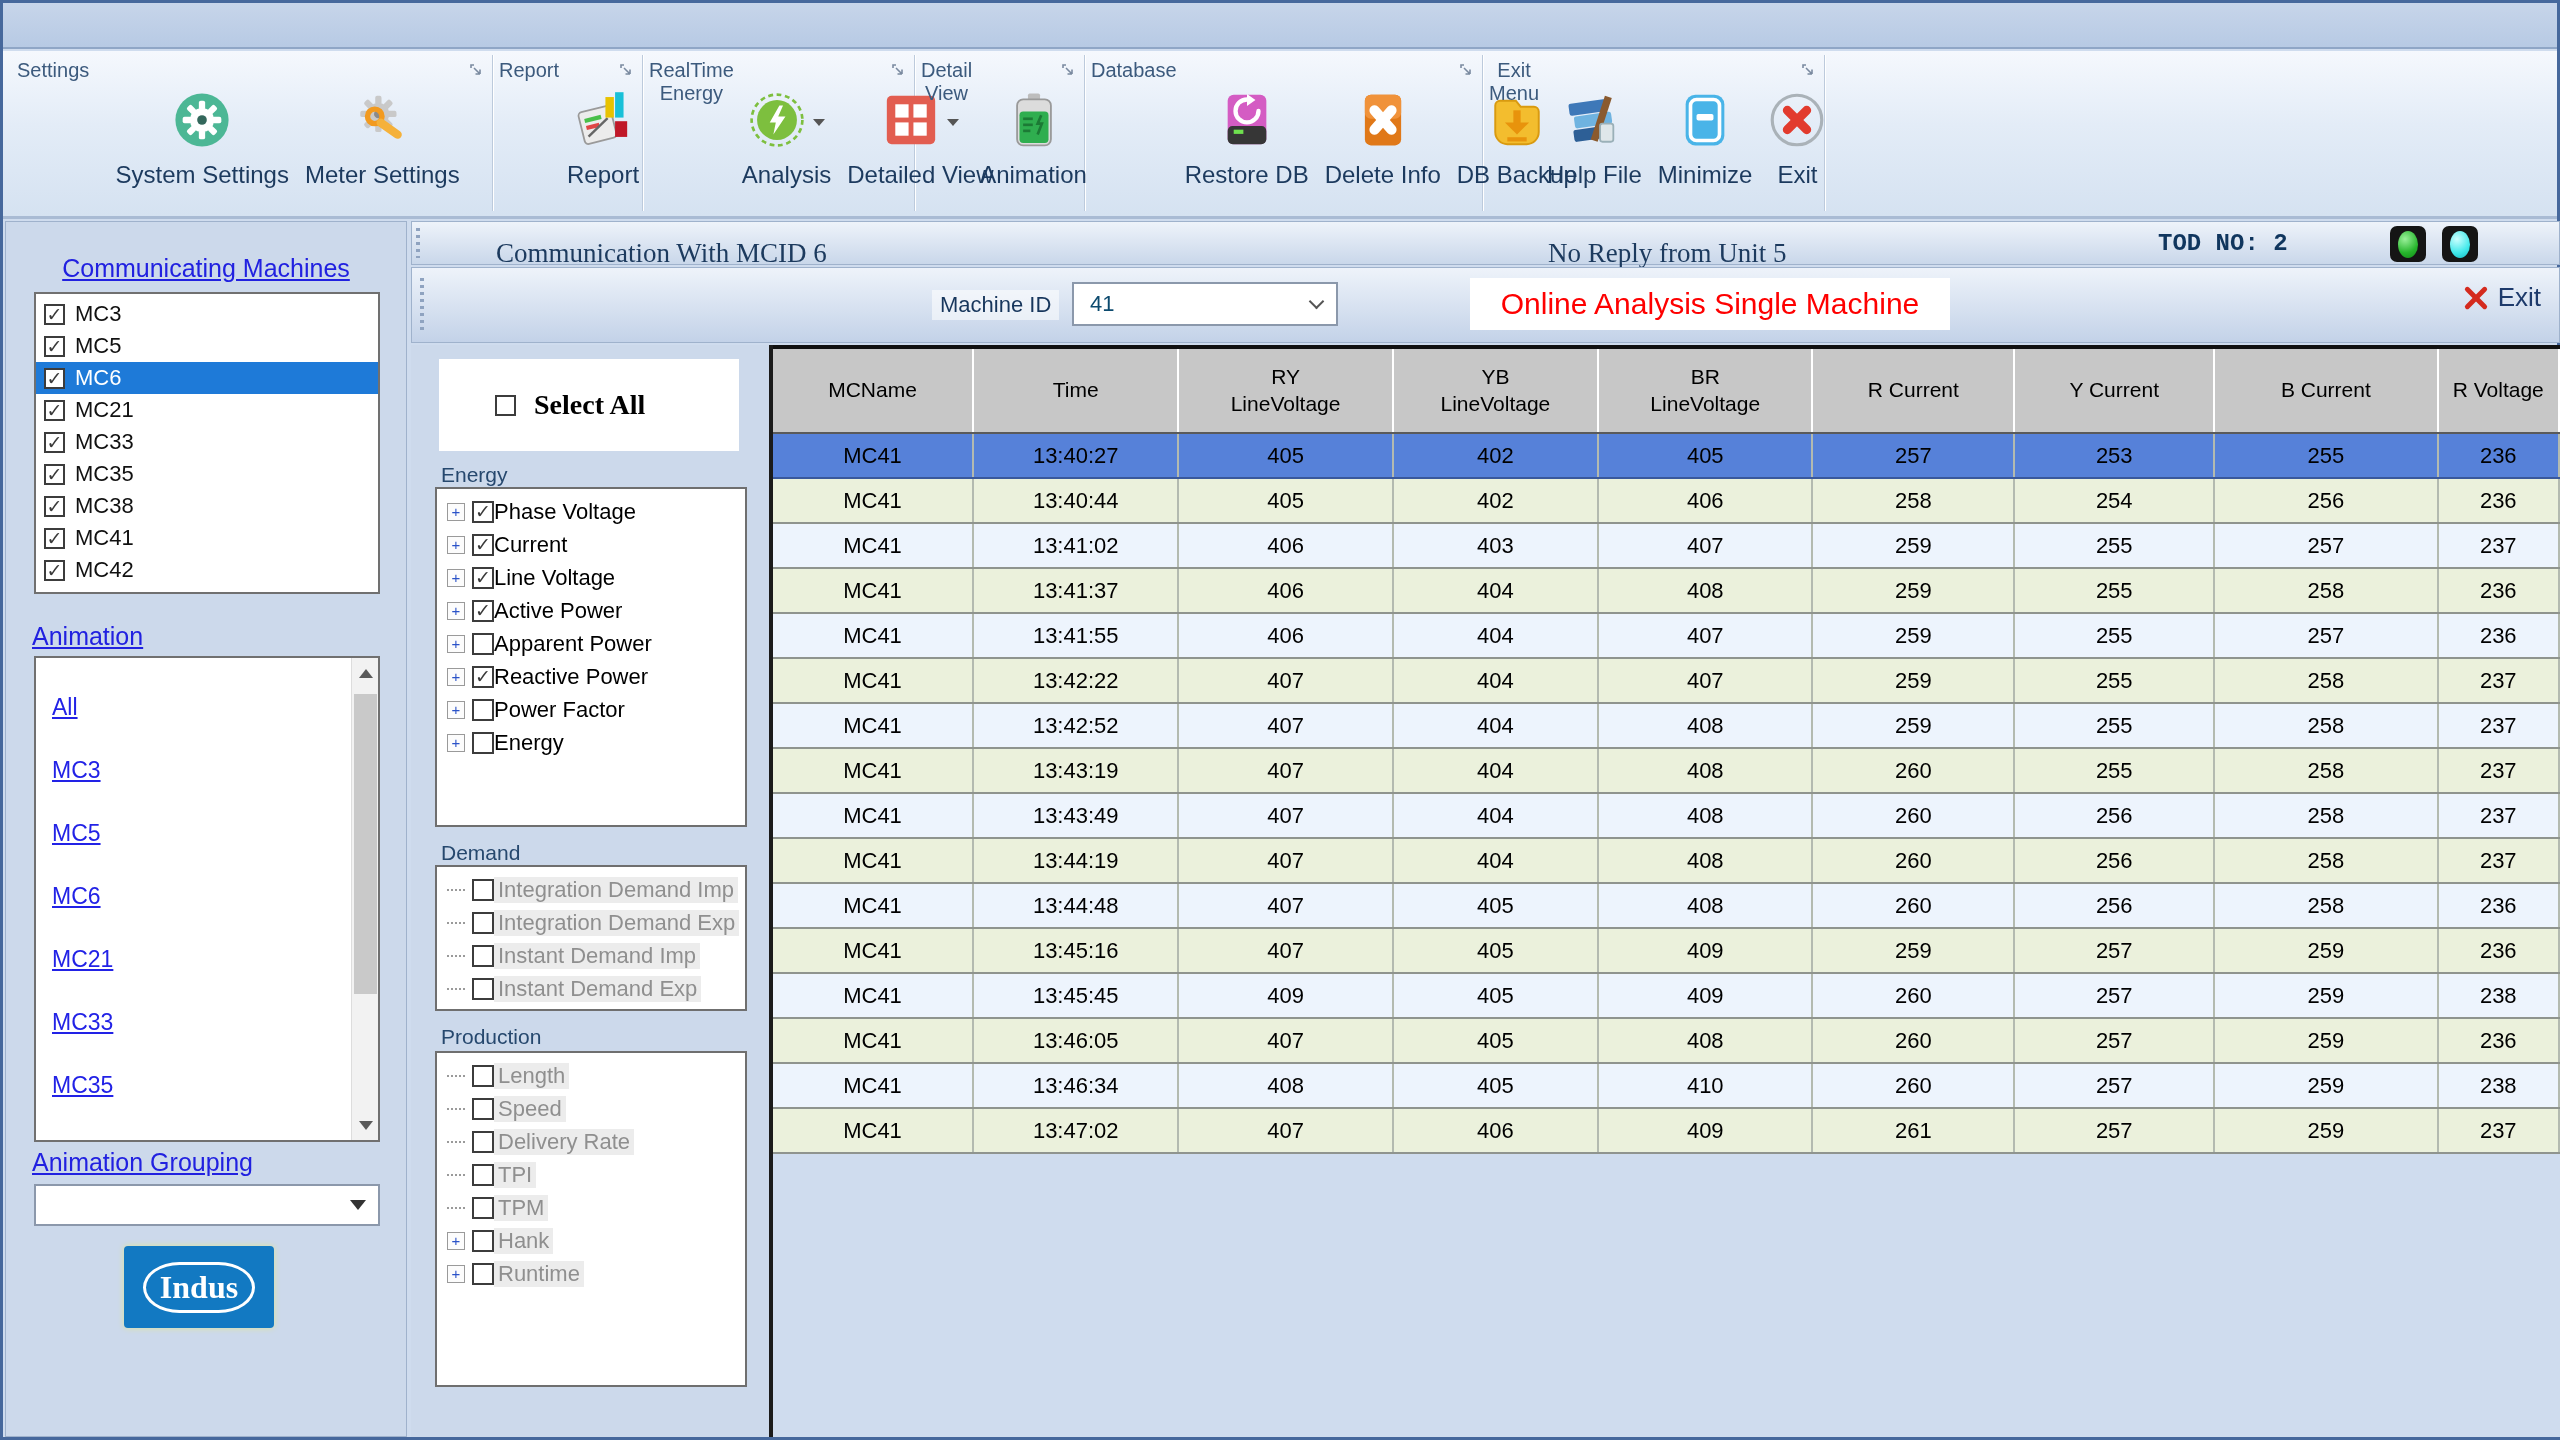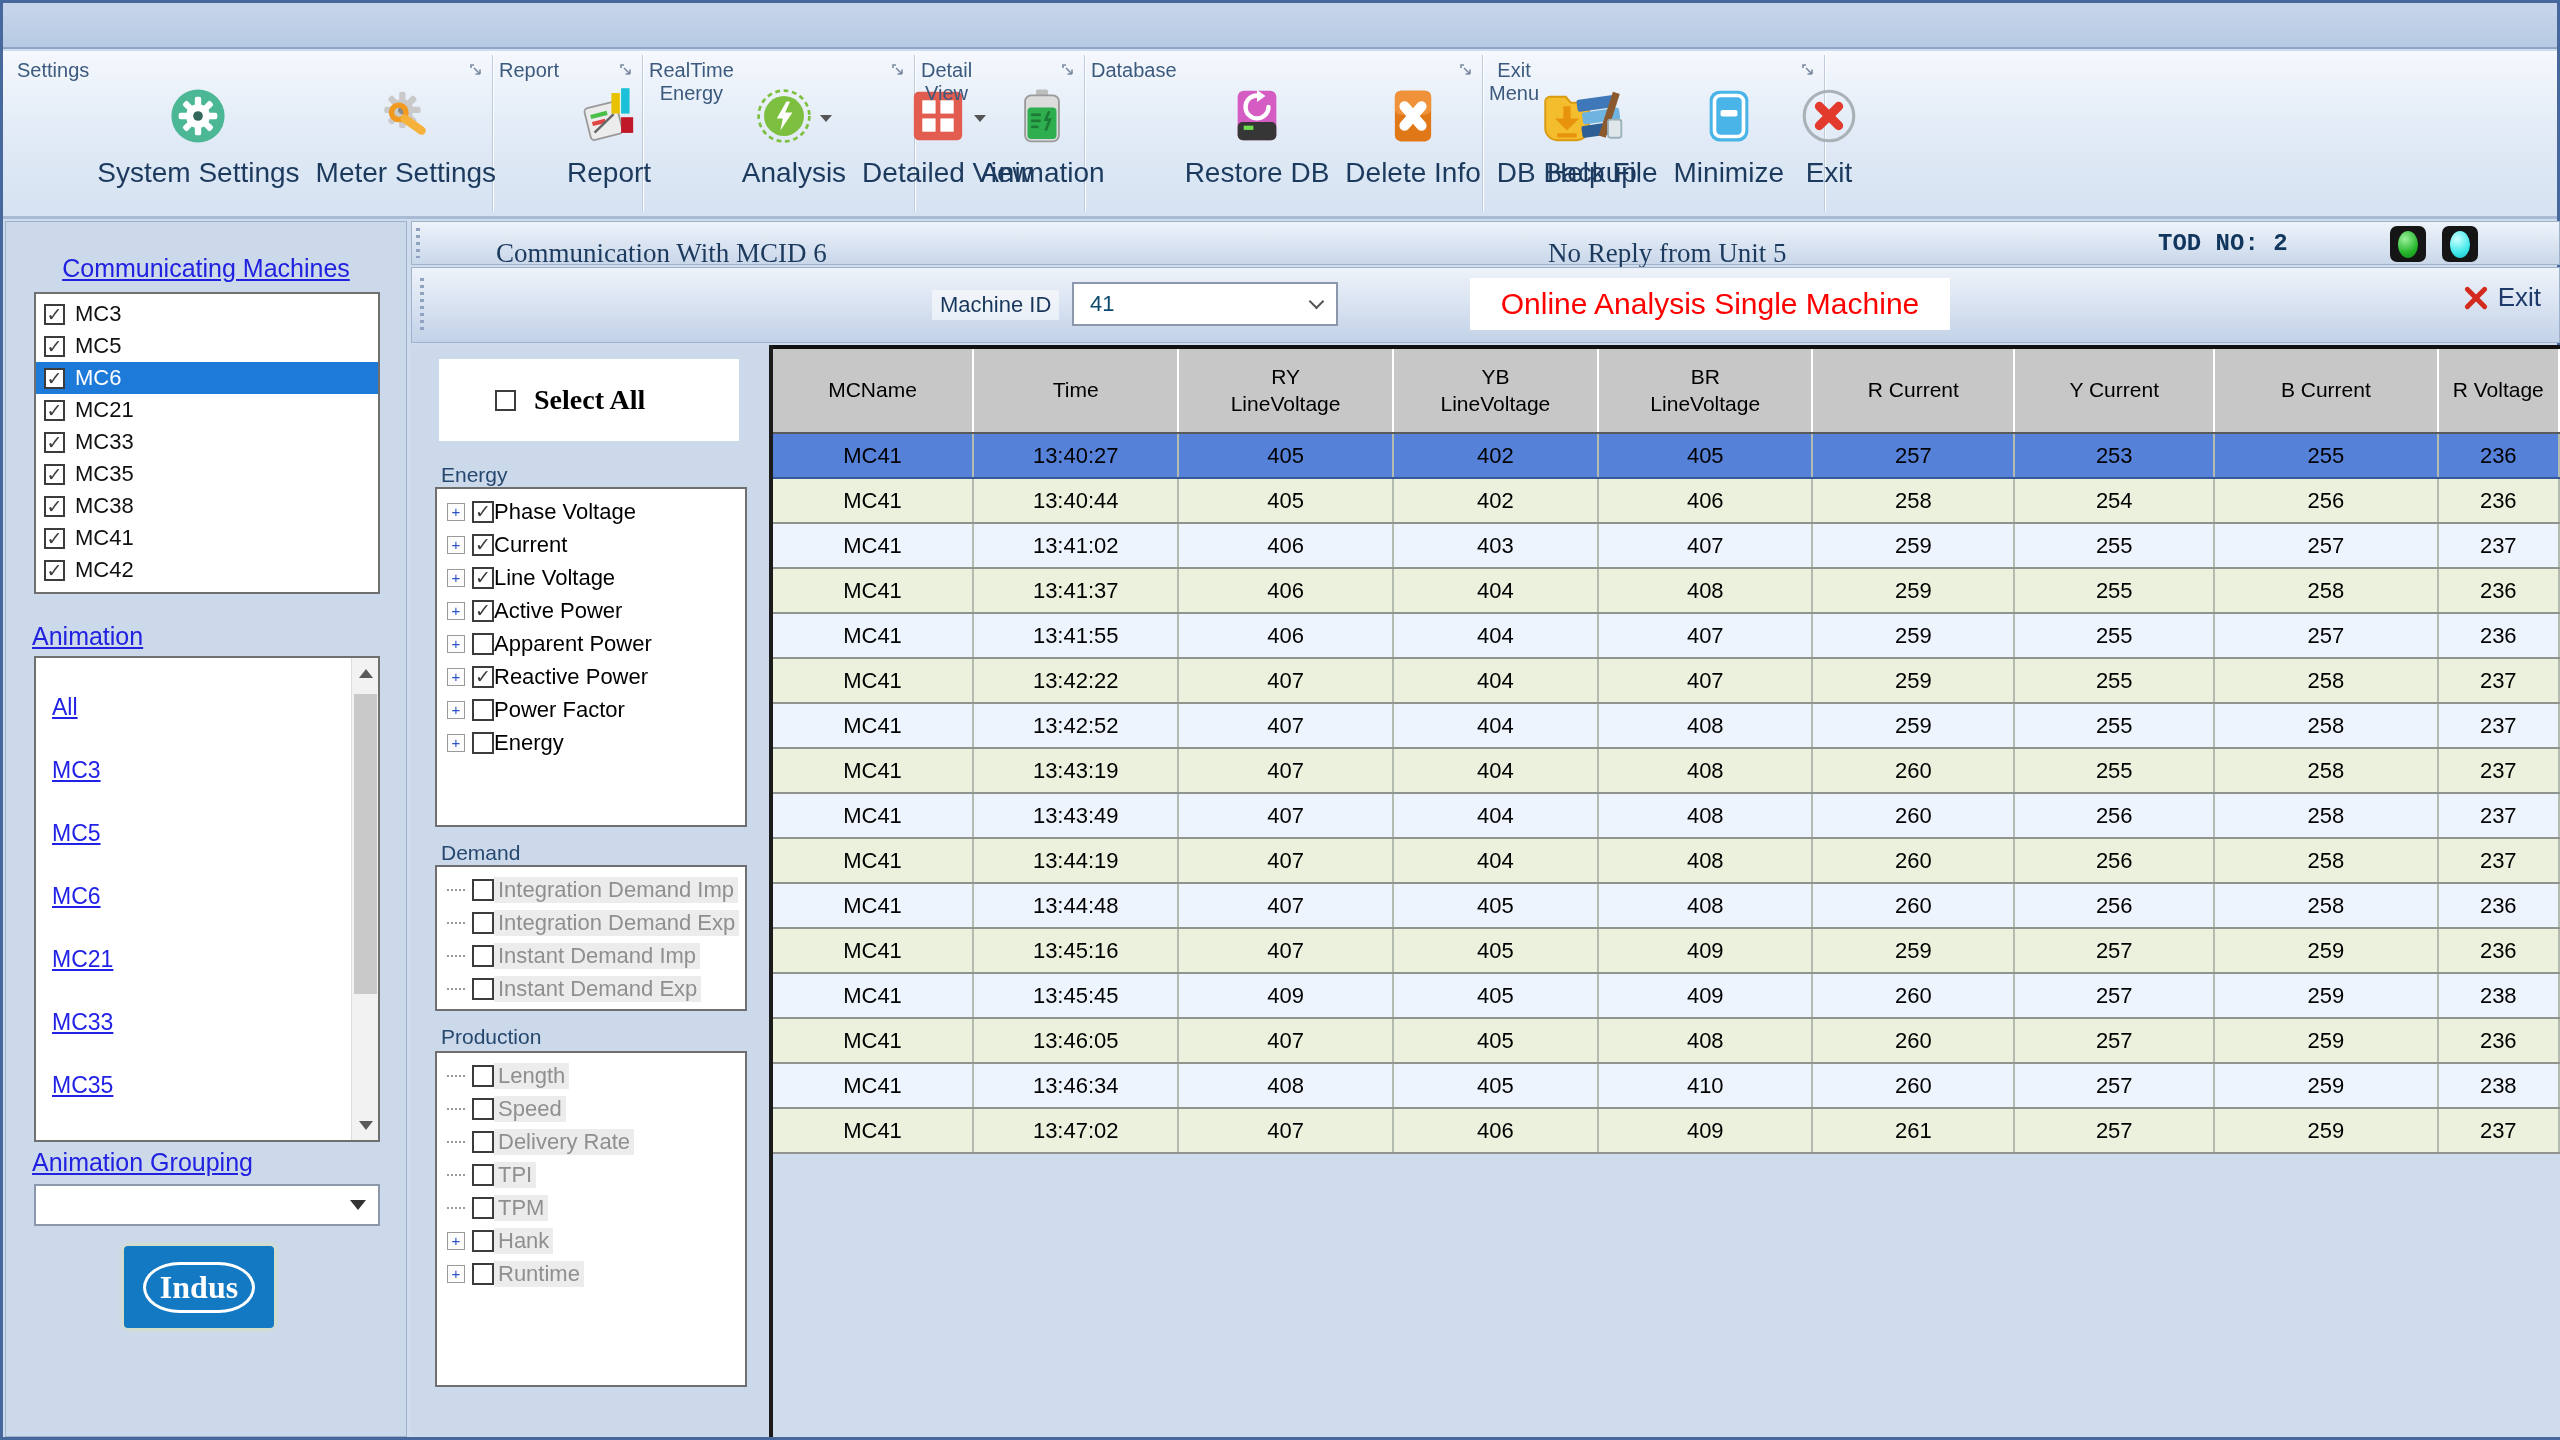--- a/index.html
+++ b/index.html
@@ -17,21 +17,21 @@
     background:linear-gradient(#f5f8fd 0%, #e3ecf7 45%, #d5e2f1 100%);
     border-bottom:3px solid #a9bbd4; display:flex; padding:4px 0 2px 8px; }
   .rgroup { position:relative; height:156px; display:flex; flex-direction:row;
     border-right:1px solid #bccadc; box-shadow:1px 0 0 #ffffff; padding:2px 6px 4px 6px; }
   .rgroup-title { text-align:center; font-size:20px; color:#3c5a7d; padding-top:2px; height:28px; }
   .launcher { position:absolute; right:8px; top:8px; width:15px; height:15px; cursor:pointer; }
   .rbuttons { flex:1; display:flex; align-items:center; justify-content:center; }
   .rbtn { display:flex; flex-direction:column; align-items:center; justify-content:flex-end;
     height:118px; padding:2px 8px; cursor:pointer; }
   .rbtn .iconwrap { display:flex; align-items:center; }
-  .rbtn .lbl { font-size:28px; color:#1c3a5e; margin-top:8px; white-space:nowrap; }
+  .rbtn .lbl { font-size:24px; color:#1c3a5e; margin-top:8px; white-space:nowrap; }
   .droparrow { width:0; height:0; border-left:6px solid transparent; border-right:6px solid transparent;
     border-top:7px solid #555; margin-left:7px; }
 
   
   .statusbar { position:absolute; left:408px; top:218px; width:2149px; height:44px;
     background:linear-gradient(#eef3fa,#c9d7ea); border:1px solid #9fb2cc;
     display:flex; align-items:center; }
   .grip { width:4px; height:70%; margin-left:4px;
     background:repeating-linear-gradient(to bottom,#8fa3c0 0 3px, transparent 3px 7px); }
   .st-serif { font-family:"Liberation Serif","DejaVu Serif",serif; font-size:27px; color:#1c3a5e; position:absolute; top:16px; }
@@ -92,21 +92,21 @@
   .tri-solid { width:0; height:0; border-left:8px solid transparent; border-right:8px solid transparent;
     border-top:10px solid #333; margin-right:12px; }
   .logo { position:absolute; left:118px; top:1024px; width:150px; height:82px; background:#1279c2;
     border-radius:4px; display:flex; align-items:center; justify-content:center;
     box-shadow:0 0 6px rgba(255,255,0,.35); }
   .logo .hex { border:3px solid #fff; border-radius:40px/28px; padding:4px 14px;
     font-family:"Liberation Serif","DejaVu Serif",serif; font-weight:bold; font-size:32px; color:#fff; }
 
   
   .treepanel { position:absolute; left:408px; top:342px; width:358px; height:1092px; background:#ccd9eb; }
-  .selectall { position:absolute; left:28px; top:14px; width:300px; height:82px; background:#fff;
+  .selectall { position:absolute; left:28px; top:14px; width:300px; height:92px; background:#fff;
     display:flex; align-items:center; padding-left:56px; }
   .selectall .sa-label { font-family:"Liberation Serif","DejaVu Serif",serif; font-weight:bold;
     font-size:28px; color:#000; margin-left:18px; }
   .sec-title { position:absolute; left:30px; font-size:21px; color:#26486e; }
   .sec-box { position:absolute; left:24px; width:312px; background:#fff; border:2px solid #6f6f6f;
     padding:6px 0 0 10px; overflow:hidden; }
   .trow { display:flex; align-items:center; height:33px; }
   .texp { width:18px; height:18px; border:1px solid #9a9a9a; background:#fcfcfc; color:#2a52c8;
     font-size:15px; line-height:15px; text-align:center; flex:none; margin-right:7px; cursor:pointer; }
   .tstub { width:18px; height:0; border-top:2px dotted #9a9a9a; flex:none; margin-right:7px; }

